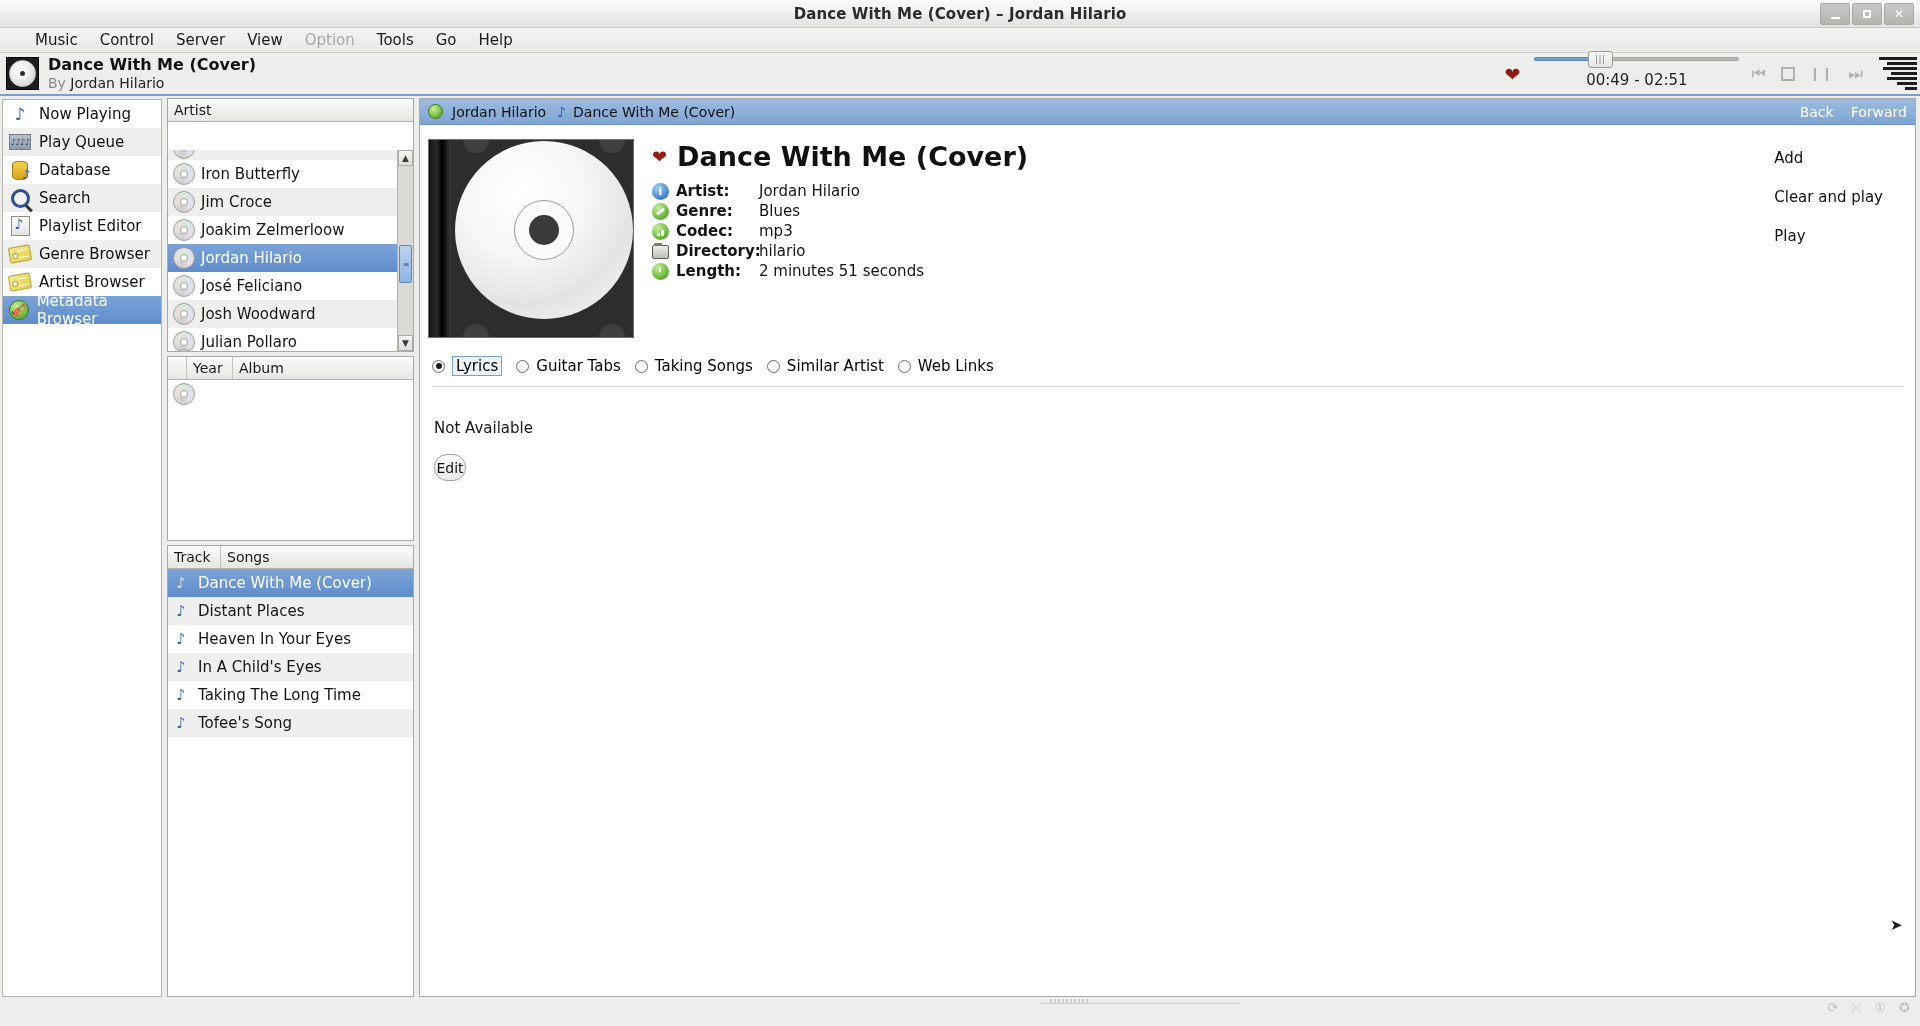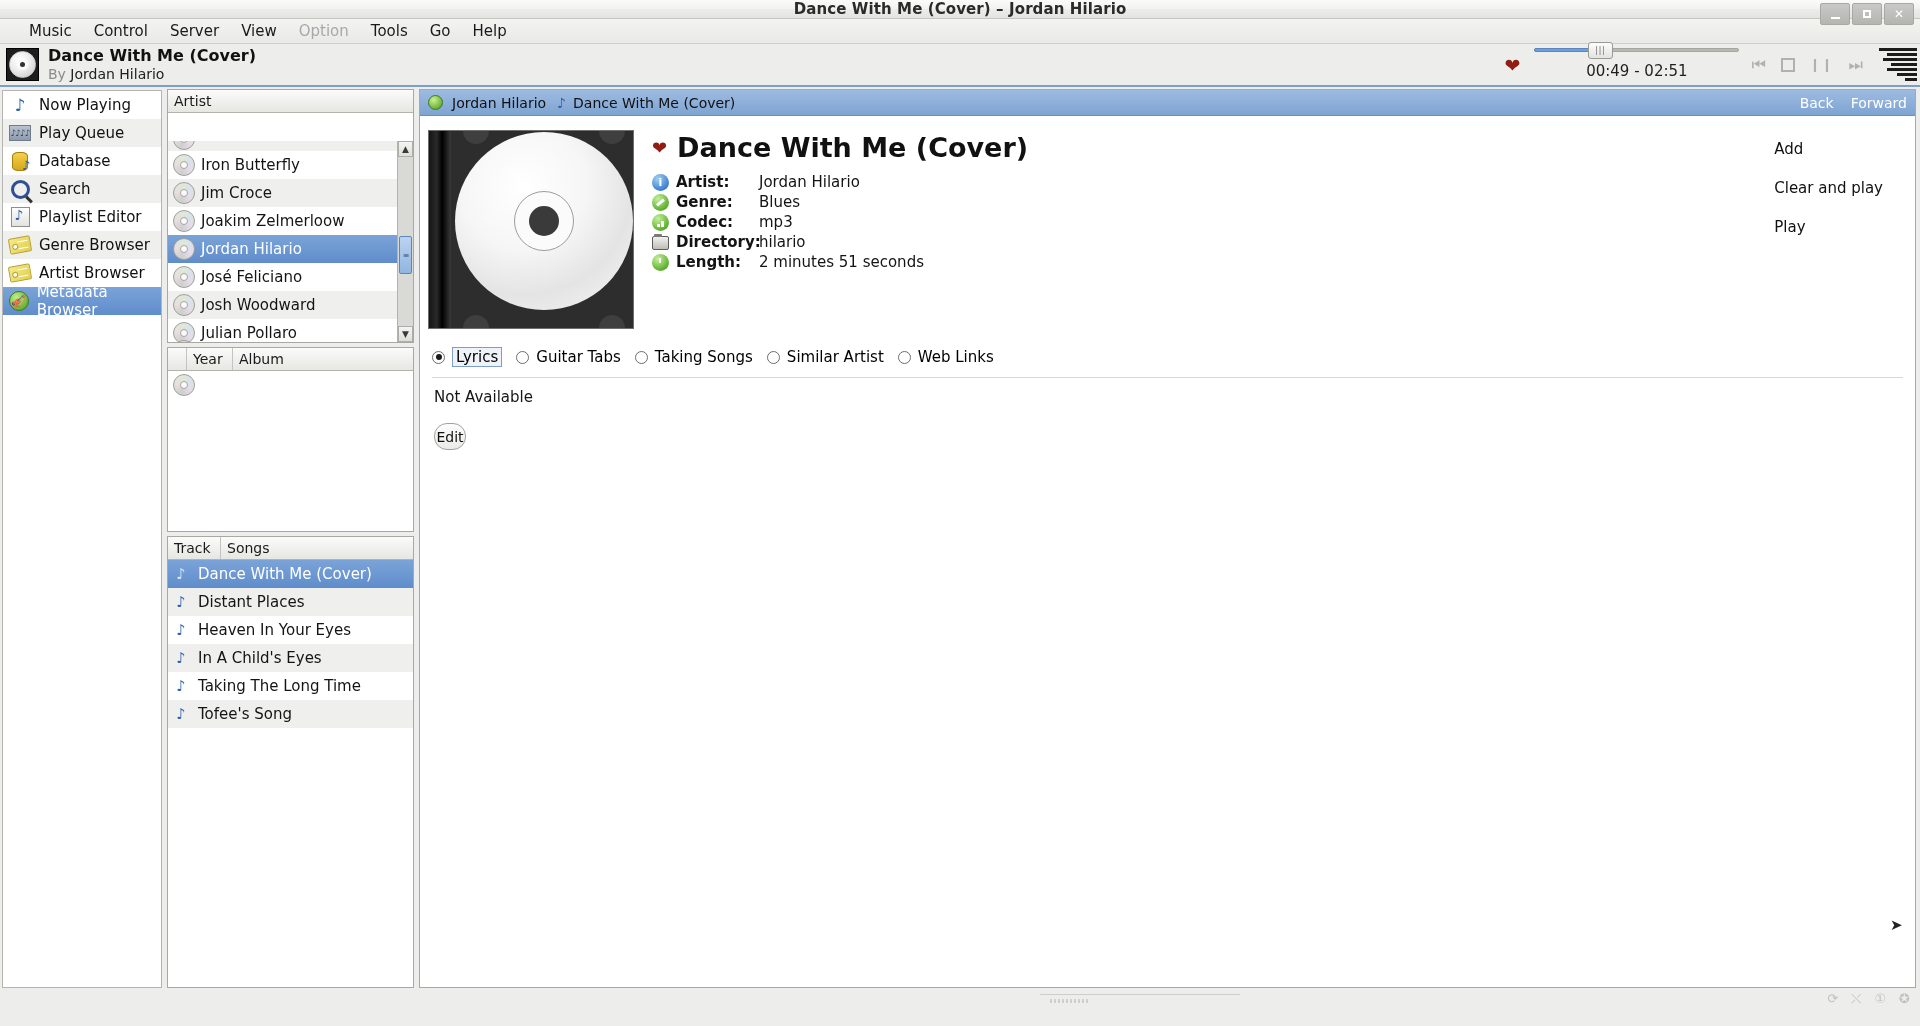--- a/index.html
+++ b/index.html
@@ -9,21 +9,21 @@
     overflow: hidden;
     font-family: "DejaVu Sans", sans-serif;
     font-size: 15px;
     color: #000;
     background: #ededeb;
   }
 
   
   .titlebar {
     position: relative;
-    height: 19px;
+    height: 28px;
     background: linear-gradient(to bottom, #fbfbfa 0%, #f2f2f0 48%, #ececeb 52%, #e4e4e1 100%);
     border-bottom: 1px solid #c6c6c0;
     display: flex; align-items: center; justify-content: center;
   }
   .titlebar-title {
     font-size: 15px;
     font-weight: bold;
     color: #2b2b2b;
     letter-spacing: .1px;
   }
@@ -41,21 +41,21 @@
   }
   .winbtn .sq { width: 8px; height: 8px; border: 2px solid #fff; }
   .winbtn .mn { width: 9px; height: 2px; background: #fff; margin-top: 7px; }
 
   
   .menubar {
     height: 25px;
     background: linear-gradient(to bottom, #f3f3f1, #e9e9e6);
     border-bottom: 1px solid #cfcfca;
     display: flex; align-items: center;
-    padding-left: 18px;
+    padding-left: 24px;
   }
   .menuitem {
     padding: 2px 11px;
     font-size: 15px;
     color: #1a1a1a;
   }
   .menuitem.disabled { color: #a8a8a8; }
 
   
   .playerbar {
@@ -344,21 +344,21 @@
     background: #fff; border: 1px solid #6d6d6a;
     display: flex; align-items: center; justify-content: center;
   }
   .radio-dot.on:after { content:""; width:6px; height:6px; border-radius:50%; background:#1b1b1b; }
   .radio-label.focused {
     border: 1px solid #7c9ec9;
     background: #eef3fa;
     padding: 0 3px;
   }
 
-  .notavail { margin: 10px 0 0 14px; font-size: 15px; color: #161616; }
+  .notavail { margin: 32px 0 0 14px; font-size: 15px; color: #161616; }
   .editbtn {
     margin: 17px 0 0 14px;
     width: 32px; height: 27px;
     background: linear-gradient(to bottom, #fdfdfd, #eaeae7);
     border: 1px solid #a2a29d;
     border-radius: 13px;
     display: flex; align-items: center; justify-content: center;
     font-size: 14px; color: #111;
   }
 

